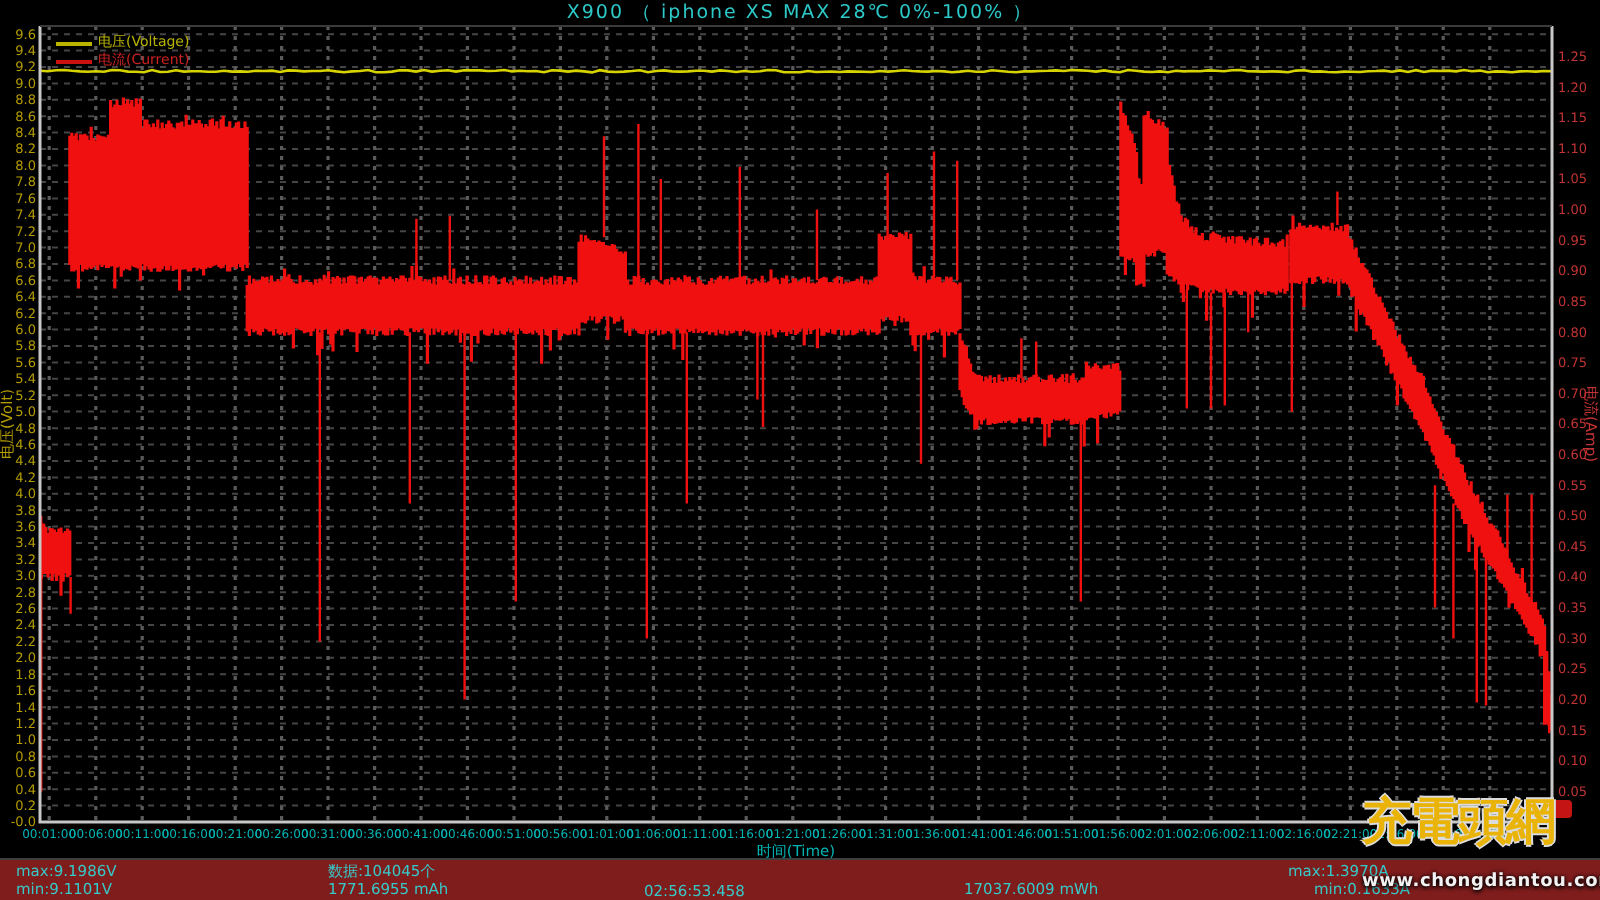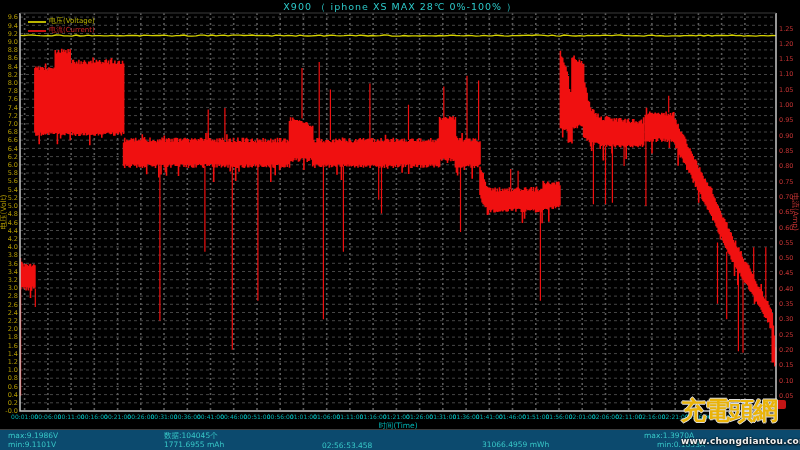--- a/index.html
+++ b/index.html
@@ -9,21 +9,21 @@
          text-align:center;font-size:9.5px;letter-spacing:1px;color:#2dc9c9;}
   #chart{position:absolute;top:0;left:0;}
   .legend{position:absolute;left:28px;top:16px;z-index:4;}
   .legend-row{height:9px;line-height:9px;white-space:nowrap;}
   .swatch{display:inline-block;width:18px;height:2px;vertical-align:middle;margin-right:3px;}
   .swatch.v{background:#b9b400;}
   .swatch.c{background:#cc1111;}
   .legend-label{font-size:7px;vertical-align:middle;}
   .legend-label.voltage{color:#b9b400;}
   .legend-label.current{color:#cc2222;margin-top:28px;}
-  .statusbar{position:absolute;left:0;right:0;bottom:0;height:20px;background:#0c4a6e;
+  .statusbar{position:absolute;left:0;right:0;bottom:0;height:20px;background:#7f1d1d;
              border-top:1px solid #3e3e3e;z-index:5;}
   .sb-item{position:absolute;font-size:7.5px;line-height:8px;color:#38c8c8;white-space:nowrap;}
   .watermark{position:absolute;right:1px;bottom:0;width:118px;height:54px;z-index:9;}
   .wm-red{position:absolute;top:4px;right:13px;width:12px;height:9px;background:#c41414;border-radius:2px;}
   .wm-logo{position:absolute;top:0;left:0;right:0;text-align:left;font-size:25px;line-height:30px;
            font-weight:bold;letter-spacing:-1px;color:#eab308;
            text-shadow:1px 0 #dcdcdc,-1px 0 #dcdcdc,0 1px #dcdcdc,0 -1px #dcdcdc;}
   .wm-url{position:absolute;bottom:4px;left:0;right:0;text-align:center;font-size:9px;font-weight:bold;
           color:#f2f2f2;text-shadow:0 1px 2px #000,0 0 2px #000;letter-spacing:0.3px;}
 </style>
@@ -168,21 +168,21 @@
       <span class="swatch c"></span><span class="legend-label current">电流(Current)</span>
     </div>
   </div>
 
   <div class="statusbar">
     <span class="sb-item" style="left:8px;top:2px">max:9.1986V</span>
     <span class="sb-item" style="left:8px;top:11px">min:9.1101V</span>
     <span class="sb-item" style="left:164px;top:2px">数据:104045个</span>
     <span class="sb-item" style="left:164px;top:11px">1771.6955 mAh</span>
     <span class="sb-item" style="left:322px;top:12px">02:56:53.458</span>
-    <span class="sb-item" style="left:482px;top:11px">31066.4959 mWh</span>
+    <span class="sb-item" style="left:482px;top:11px">17037.6009 mWh</span>
     <span class="sb-item" style="left:644px;top:2px">max:1.3970A</span>
     <span class="sb-item" style="left:657px;top:11px">min:0.1633A</span>
   </div>
 
   <div class="watermark">
     <div class="wm-red"></div>
     <div class="wm-logo">充電頭網</div>
     <div class="wm-url">www.chongdiantou.com</div>
   </div>
 </div>

